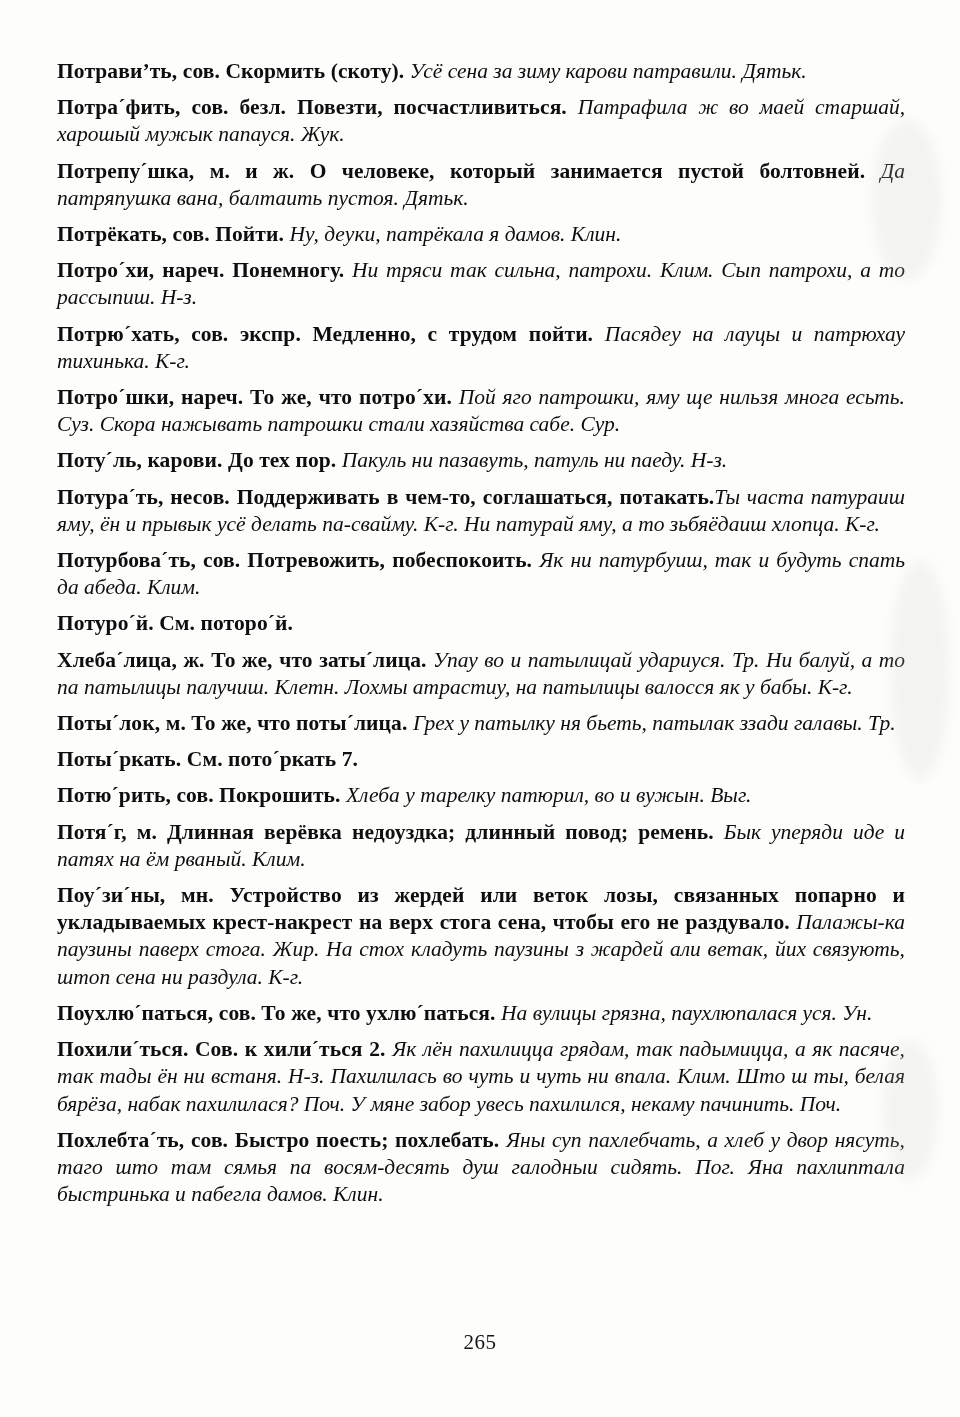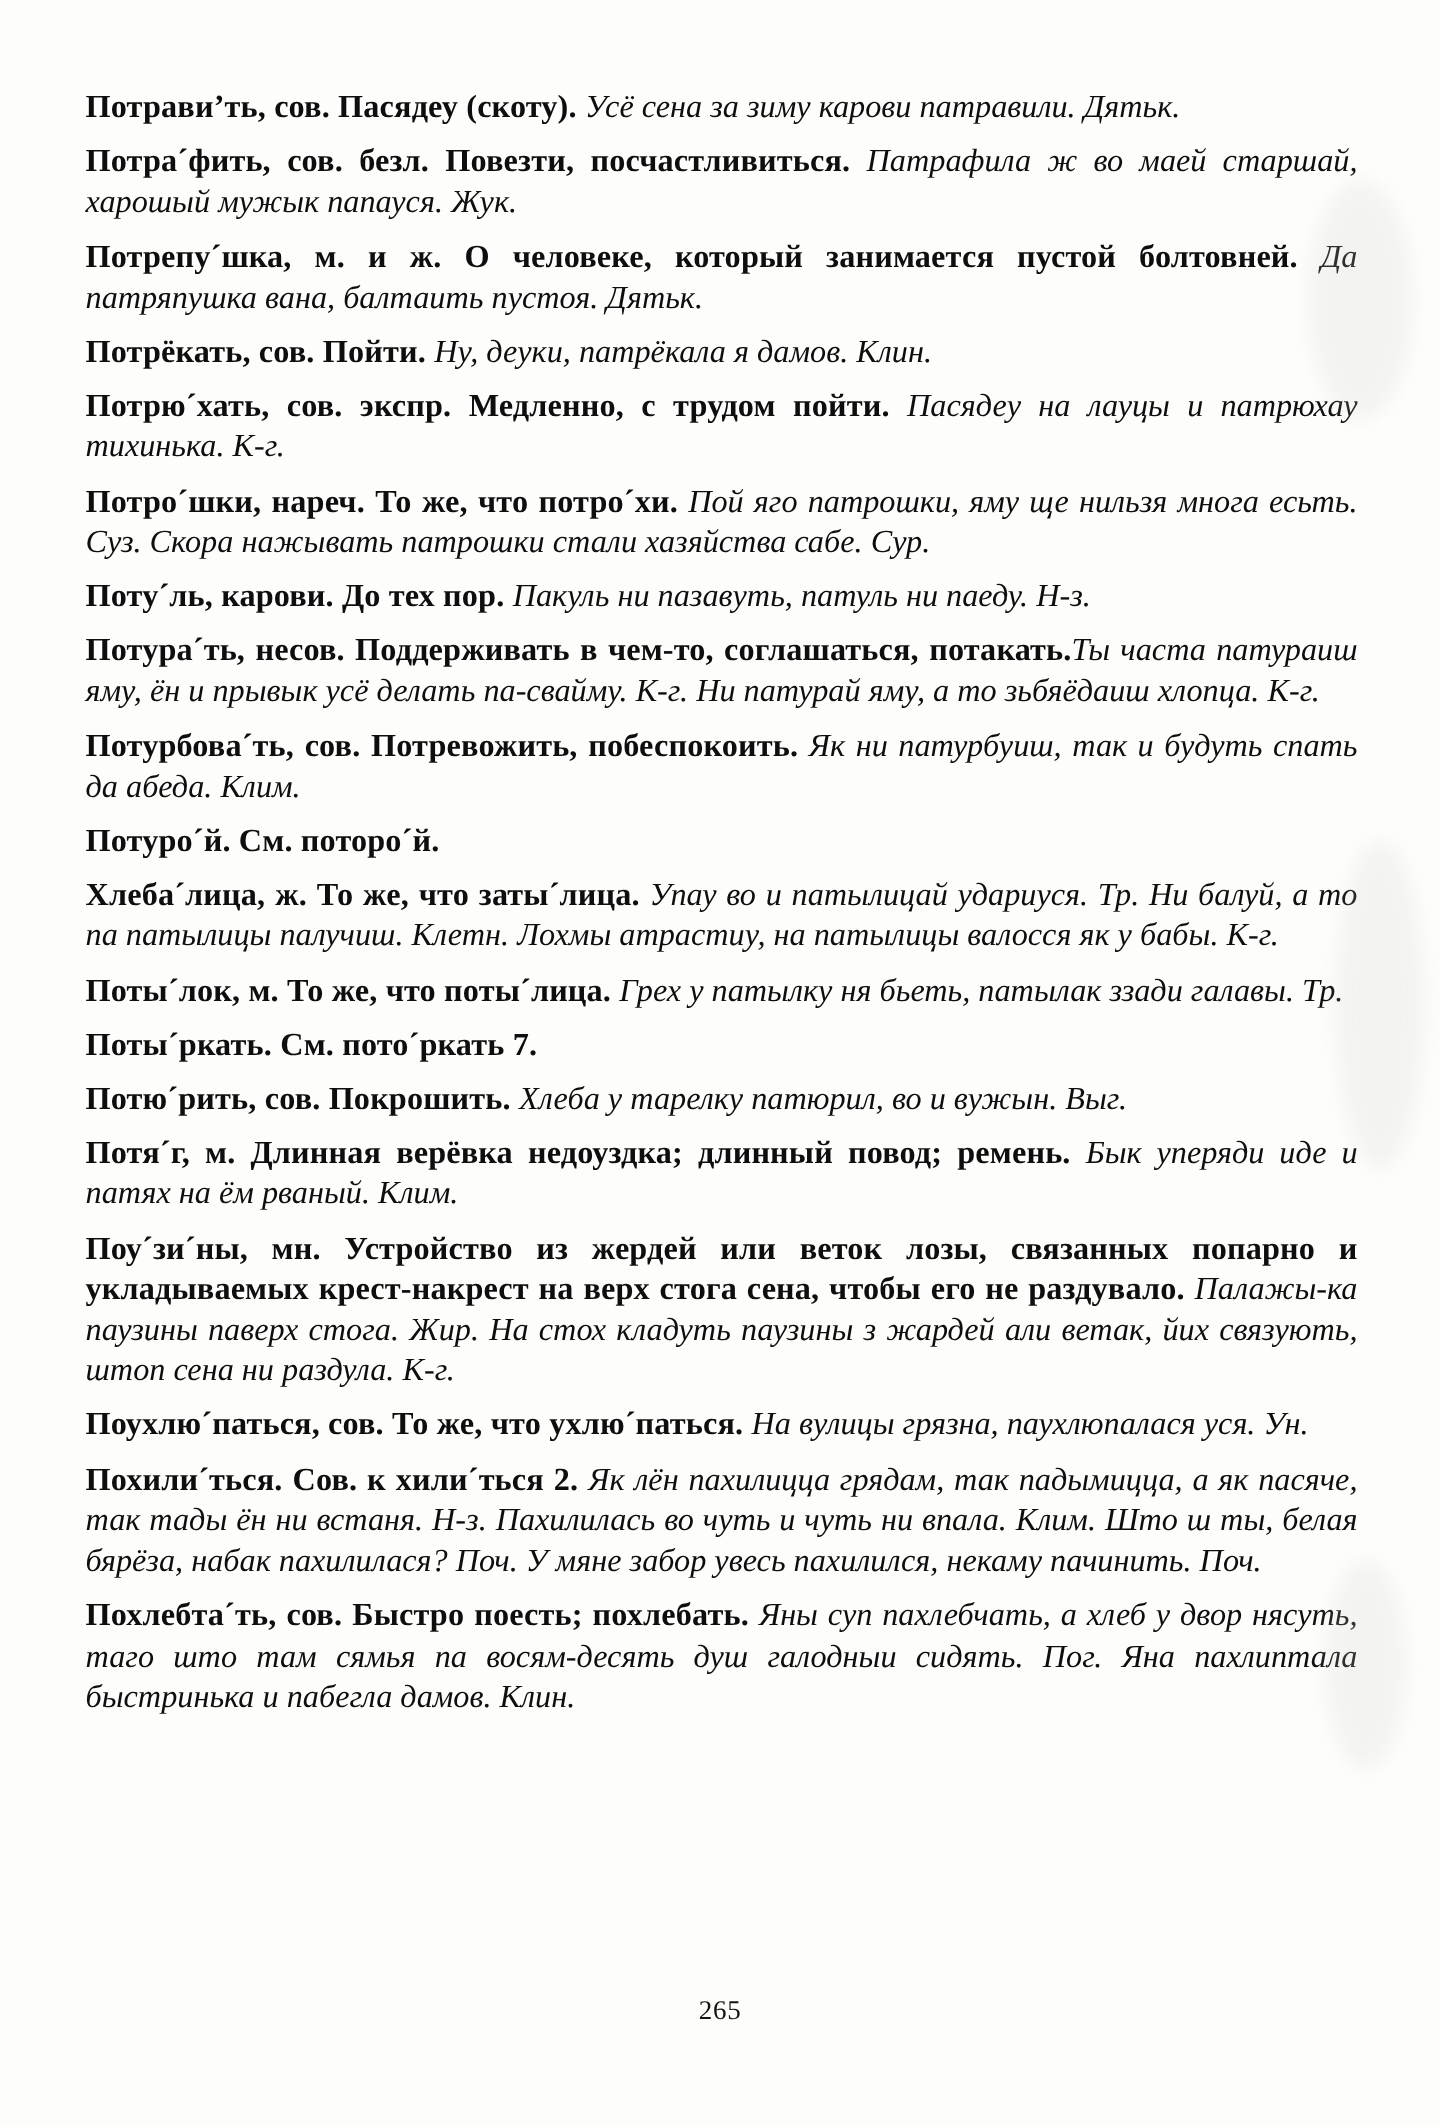--- a/index.html
+++ b/index.html
@@ -39,21 +39,21 @@
     font-weight: 400;
   }
   .page-footer {
     position: absolute;
     left: 0;
     right: 0;
     top: 1330px;
     text-align: center;
   }
   .pagenum {
-    font-size: 18px;
+    font-size: 21px;
     letter-spacing: 0.5px;
     color: #141414;
   }
   
   .scan-smudge {
     position: absolute;
     background: #c9c9c5;
     opacity: 0.18;
     filter: blur(6px);
     border-radius: 50%;
@@ -65,24 +65,25 @@
 </style>
 </head>
 <body>
 
 <div class="page">
   <div class="scan-smudge smudge-1"></div>
   <div class="scan-smudge smudge-2"></div>
   <div class="scan-smudge smudge-3"></div>
 
   <main class="entries">
-    <p class="entry"><b class="head">Потрави’ть, сов. Пасядеу (скоту). </b><i class="ex">Усё сена за зиму карови патравили. Дятьк.</i></p>
+    <p class="entry"><b class="head">Потрави’ть, сов. Скормить (скоту). </b><i class="ex">Усё сена за зиму карови патравили. Дятьк.</i></p>
     <p class="entry"><b class="head">Потра´фить, сов. безл. Повезти, посчастливиться. </b><i class="ex">Патрафила ж во маей старшай, харошый мужык папауся. Жук.</i></p>
     <p class="entry"><b class="head">Потрепу´шка, м. и ж. О человеке, который занимается пустой болтовней. </b><i class="ex">Да патряпушка вана, балтаить пустоя. Дятьк.</i></p>
     <p class="entry"><b class="head">Потрёкать, сов. Пойти. </b><i class="ex">Ну, деуки, патрёкала я дамов. Клин.</i></p>
+    <p class="entry"><b class="head">Потро´хи, нареч. Понемногу. </b><i class="ex">Ни тряси так сильна, патрохи. Клим. Сып патрохи, а то рассыпиш. Н-з.</i></p>
     <p class="entry"><b class="head">Потрю´хать, сов. экспр. Медленно, с трудом пойти. </b><i class="ex">Пасядеу на лауцы и патрюхау тихинька. К-г.</i></p>
     <p class="entry"><b class="head">Потро´шки, нареч. То же, что потро´хи. </b><i class="ex">Пой яго патрошки, яму ще нильзя многа есьть. Суз. Скора нажывать патрошки стали хазяйства сабе. Сур.</i></p>
     <p class="entry"><b class="head">Поту´ль, карови. До тех пор. </b><i class="ex">Пакуль ни пазавуть, патуль ни паеду. Н-з.</i></p>
     <p class="entry"><b class="head">Потура´ть, несов. Поддерживать в чем-то, соглашаться, потакать.</b><i class="ex">Ты часта патураиш яму, ён и прывык усё делать па-свайму. К-г. Ни патурай яму, а то зьбяёдаиш хлопца. К-г.</i></p>
     <p class="entry"><b class="head">Потурбова´ть, сов. Потревожить, побеспокоить. </b><i class="ex">Як ни патурбуиш, так и будуть спать да абеда. Клим.</i></p>
     <p class="entry"><b class="head">Потуро´й. См. поторо´й.</b><i class="ex"></i></p>
     <p class="entry"><b class="head">Хлеба´лица, ж. То же, что заты´лица. </b><i class="ex">Упау во и патылицай удариуся. Тр. Ни балуй, а то па патылицы палучиш. Клетн. Лохмы атрастиу, на патылицы валосся як у бабы. К-г.</i></p>
     <p class="entry"><b class="head">Поты´лок, м. То же, что поты´лица. </b><i class="ex">Грех у патылку ня бьеть, патылак ззади галавы. Тр.</i></p>
     <p class="entry"><b class="head">Поты´ркать. См. пото´ркать 7.</b><i class="ex"></i></p>
     <p class="entry"><b class="head">Потю´рить, сов. Покрошить. </b><i class="ex">Хлеба у тарелку патюрил, во и вужын. Выг.</i></p>

